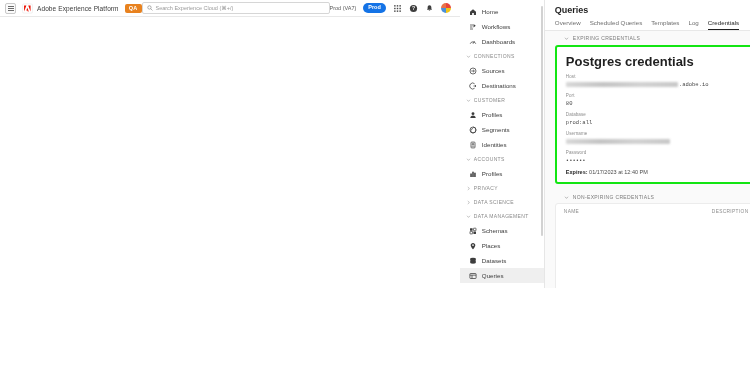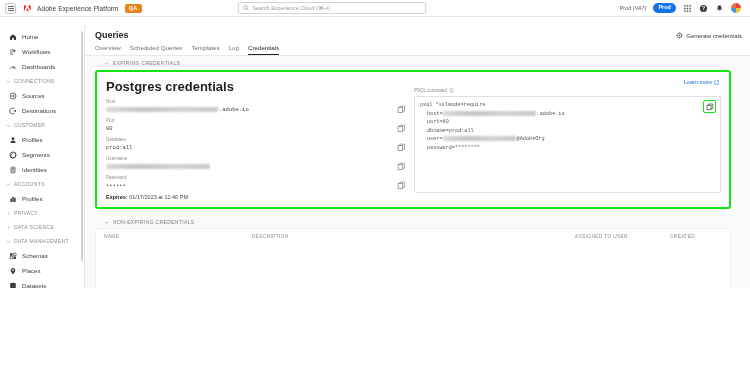--- a/index.html
+++ b/index.html
@@ -2,21 +2,21 @@
 <html><head>
 <meta charset="utf-8">
 <style>
   * { box-sizing: border-box; margin: 0; padding: 0; }
   html, body {
     width: 750px; height: 371px;
     font-family: "Liberation Sans", sans-serif;
     background: #fff; color: #2c2c2c;
     overflow: hidden;
   }
-  .app { width: 750px; height: 288px; display: flex; flex-direction: column; gap: 8px; }
+  .app { width: 750px; height: 288px; display: flex; flex-direction: row; }
 
   
   .topbar {
     height: 17px; min-height: 17px;
     border-bottom: 1px solid #e8e8e8;
     display: flex; align-items: center;
     padding: 0 5px; background: #fff;
   }
   .hamburger {
     width: 11px; height: 11px; border: 1px solid #c9c9c9; border-radius: 2px;

